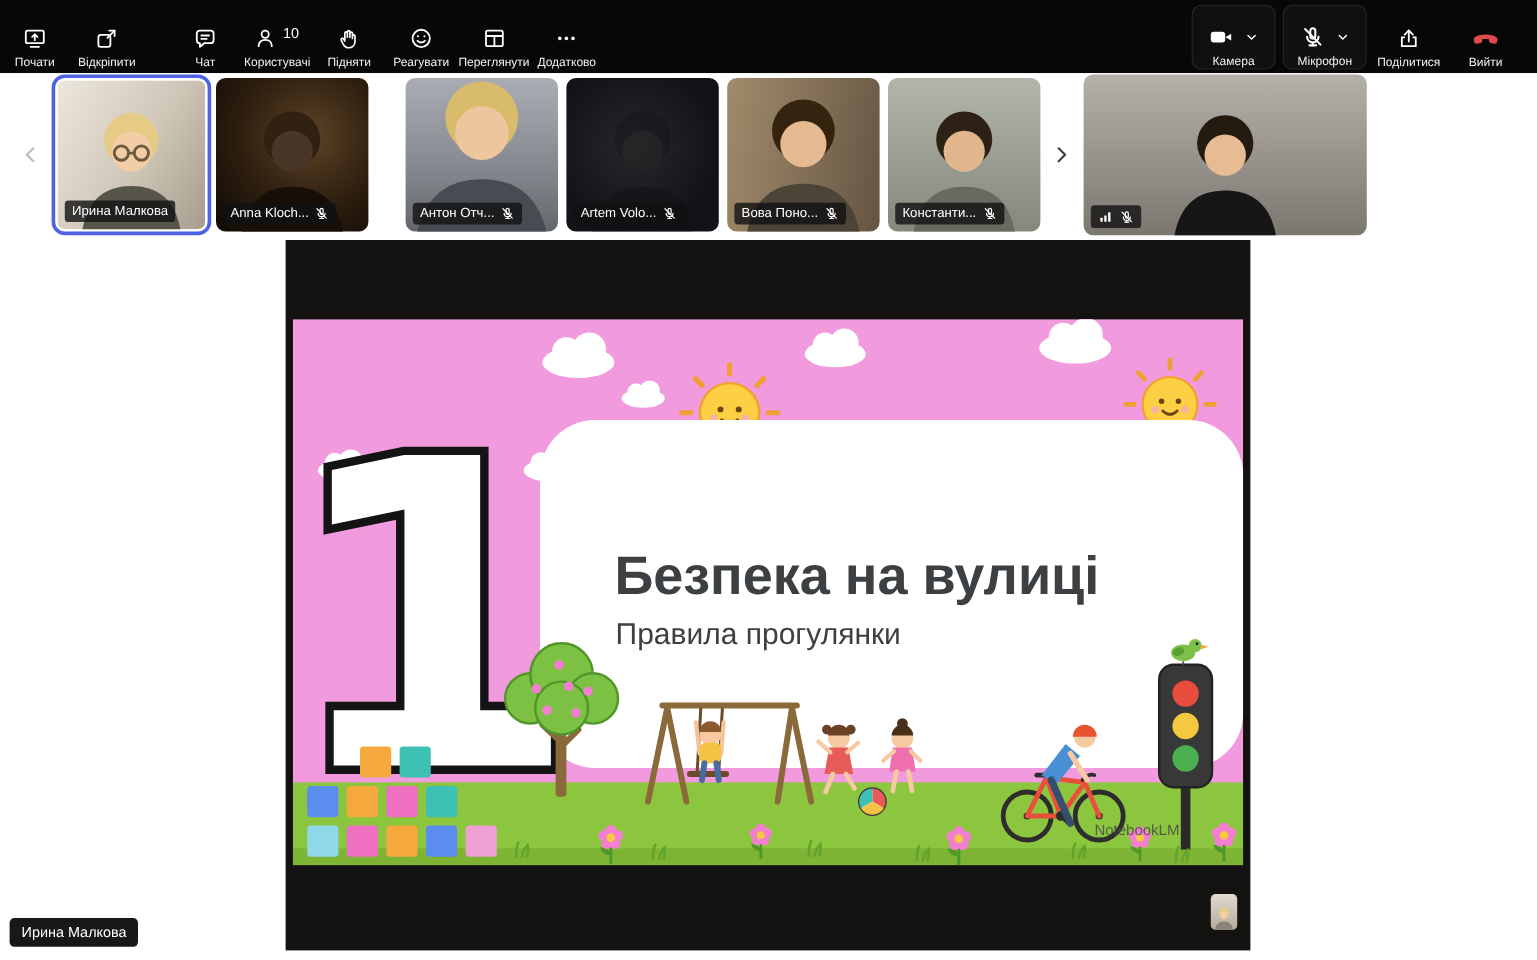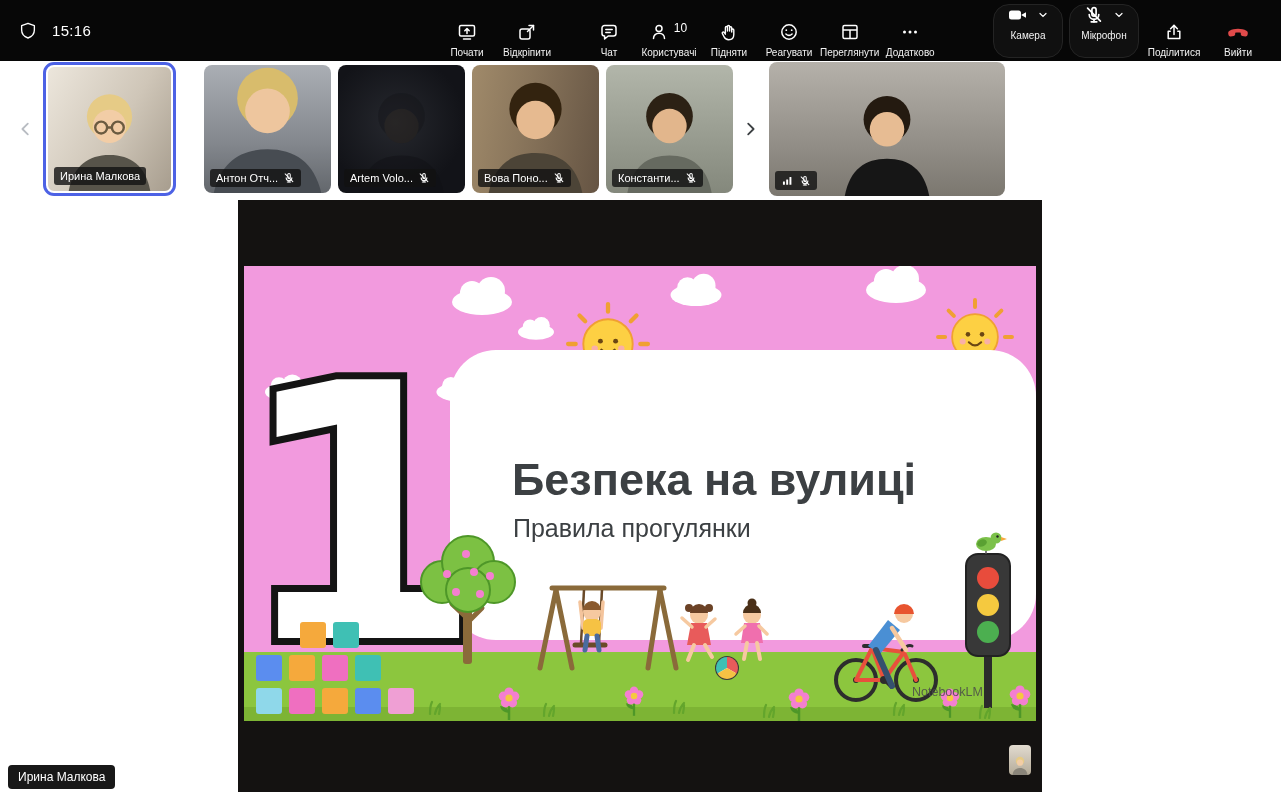--- a/index.html
+++ b/index.html
@@ -18,21 +18,21 @@
   .tb-time{font-size:15px;color:#fff;letter-spacing:.3px;}
   .tb-center{display:flex;align-items:center;gap:2px;}
   .tb-right{margin-left:auto;display:flex;align-items:center;gap:6px;padding-right:14px;}
   .tb-btn{display:flex;flex-direction:column;align-items:center;justify-content:flex-end;gap:4px;min-width:58px;height:54px;border-radius:6px;cursor:pointer;}
   .tb-label{font-size:10px;color:#f2f2f2;white-space:nowrap;}
   .tb-icon{display:flex;align-items:center;justify-content:center;height:21px;}
   .tb-icon svg{display:block;}
   .gap-left{margin-left:22px;}
   .people-row{display:flex;align-items:flex-start;gap:3px;height:21px;}
   .people-count{font-size:12px;color:#fff;margin-top:-1px;}
-  .tb-device{display:flex;flex-direction:column;align-items:center;gap:4px;min-width:70px;height:54px;justify-content:flex-start;border-radius:16px;background:#101010;border:1px solid #242424;cursor:pointer;}
+  .tb-device{display:flex;flex-direction:column;align-items:center;gap:4px;min-width:70px;height:54px;justify-content:flex-end;border-radius:8px;background:#101010;border:1px solid #242424;cursor:pointer;}
   .device-top{display:flex;align-items:center;gap:9px;height:21px;}
   .dev-chevron{display:flex;align-items:center;}
   .tb-leave .tb-icon{height:21px;}
 
   
   .filmstrip{position:absolute;top:61px;left:0;right:0;height:136px;background:#fff;display:flex;align-items:center;padding-left:6px;}
   .nav-chevron{flex:0 0 40px;display:flex;align-items:center;justify-content:center;cursor:pointer;}
   .nav-chevron.right{flex:0 0 34px;}
   .tiles{display:flex;align-items:center;gap:7px;}
   .tile{position:relative;flex:0 0 127px;width:127px;height:128px;border-radius:8px;overflow:hidden;cursor:pointer;}
@@ -98,28 +98,20 @@
         <rect x="8" y="8.5" width="3" height="8" rx="0.5"></rect>
         <rect x="13" y="4.5" width="3" height="12" rx="0.5"></rect>
       </g>
     </symbol>
   </defs>
 </svg>
 
 <div class="app">
 
   <div class="topbar">
-    <div class="tb-left">
-      <span class="tb-icon">
-        <svg width="20" height="20" viewBox="0 0 22 22">
-            <path d="M11 2.5 l7 2.6 V10 c0 4.4-2.9 7.4-7 8.7 C6.9 17.4 4 14.4 4 10 V5.1 Z" fill="none" stroke="#fff" stroke-width="1.5" stroke-linejoin="round"></path>
-          </svg>
-      </span>
-      <span class="tb-time">15:16</span>
-    </div>
 
     <div class="tb-center">
       <div class="tb-btn">
         <span class="tb-icon">
           <svg width="20" height="20" viewBox="0 0 20 20" fill="none" stroke="#fff" stroke-width="1.5" stroke-linecap="round" stroke-linejoin="round">
               <rect x="2.5" y="3.5" width="15" height="10.5" rx="1.5"></rect>
               <line x1="6.5" y1="17" x2="13.5" y2="17"></line>
               <path d="M10 11.5 V6.8 M7.8 8.8 L10 6.6 L12.2 8.8"></path>
             </svg>
         </span>
@@ -261,20 +253,31 @@
 
       <div class="tile t0 selected">
         <svg class="person" viewBox="0 0 100 100" preserveAspectRatio="xMidYMax meet">
             <use href="#person"></use>
           </svg>
         <div class="name-badge">
           <span class="pname">Ирина Малкова</span>
         </div>
       </div>
 
+      <div class="tile t1">
+        <svg class="person" viewBox="0 0 100 100" preserveAspectRatio="xMidYMax meet">
+            <use href="#person"></use>
+          </svg>
+        <div class="name-badge">
+          <span class="pname">Anna Kloch...</span>
+          <svg class="mini-ic" width="12" height="12" viewBox="0 0 20 20">
+              <use href="#micoff"></use>
+            </svg>
+        </div>
+      </div>
 
       <div class="tile t2">
         <svg class="person" viewBox="0 0 100 100" preserveAspectRatio="xMidYMax meet">
             <use href="#person"></use>
           </svg>
         <div class="name-badge">
           <span class="pname">Антон Отч...</span>
           <svg class="mini-ic" width="12" height="12" viewBox="0 0 20 20">
               <use href="#micoff"></use>
             </svg>

